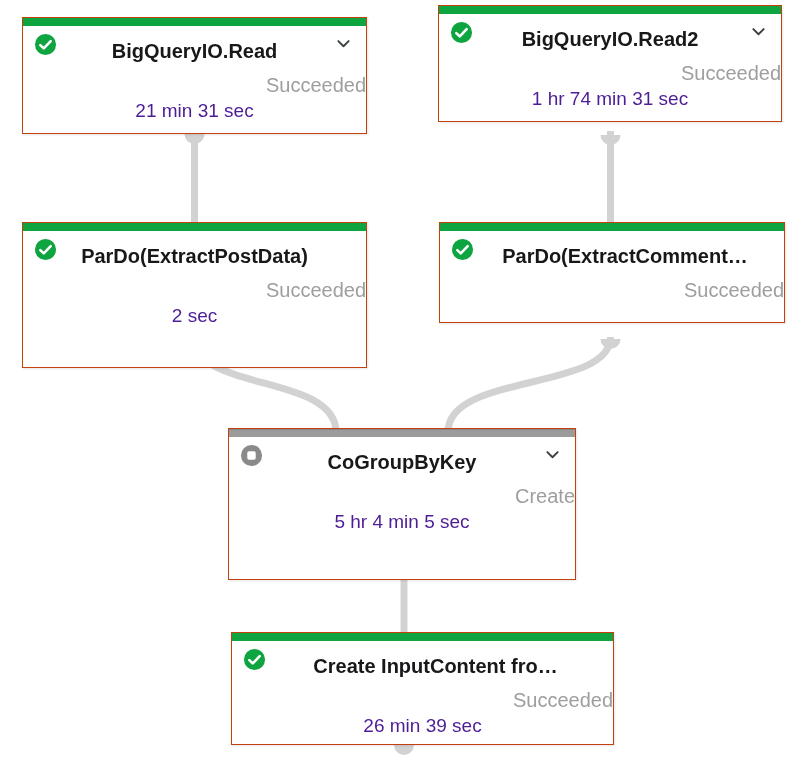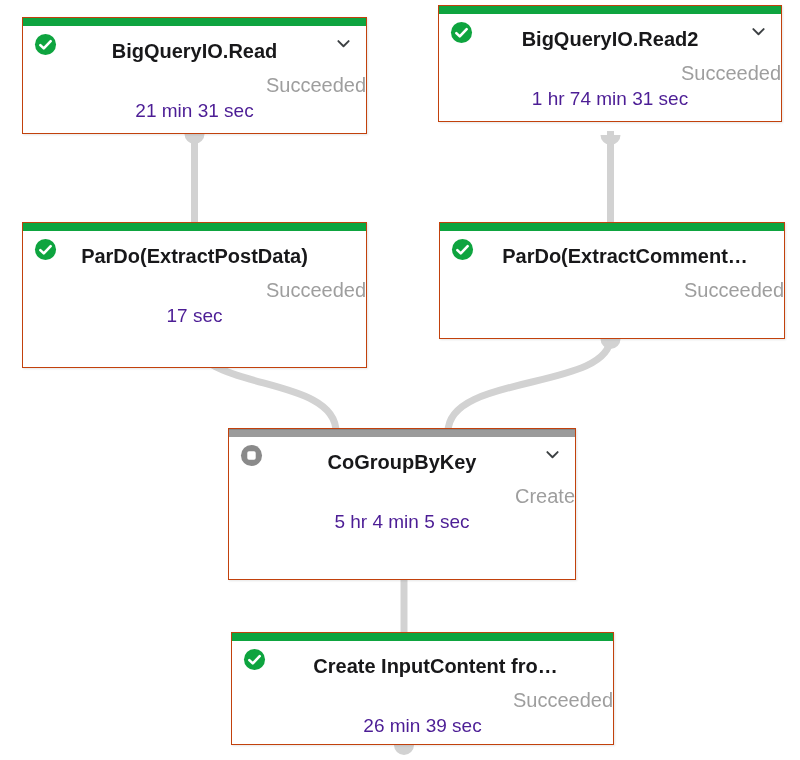--- a/index.html
+++ b/index.html
@@ -112,24 +112,24 @@
   <div class="node" style="left:22px;top:222px;width:345px;height:146px">
     <div class="bar bar-green"></div>
     <span class="icon">
       <svg viewBox="0 0 24 24" width="23" height="23">
           <circle cx="12" cy="12" r="11" fill="#0ea43f"></circle>
           <path d="M6.6 12.6l3.6 3.5 7.2-7.6" stroke="#fff" stroke-width="2.7" fill="none" stroke-linecap="round" stroke-linejoin="round"></path>
         </svg>
     </span>
     <div class="title">ParDo(ExtractPostData)</div>
     <div class="status">Succeeded</div>
-    <div class="duration">17 sec</div>
+    <div class="duration">2 sec</div>
   </div>
 
-  <div class="node" style="left:439px;top:222px;width:346px;height:117px">
+  <div class="node" style="left:439px;top:222px;width:346px;height:101px">
     <div class="bar bar-green"></div>
     <span class="icon">
       <svg viewBox="0 0 24 24" width="23" height="23">
           <circle cx="12" cy="12" r="11" fill="#0ea43f"></circle>
           <path d="M6.6 12.6l3.6 3.5 7.2-7.6" stroke="#fff" stroke-width="2.7" fill="none" stroke-linecap="round" stroke-linejoin="round"></path>
         </svg>
     </span>
     <div class="title" style="padding:0 14px 0 40px">ParDo(ExtractComment…</div>
     <div class="status">Succeeded</div>
   </div>

